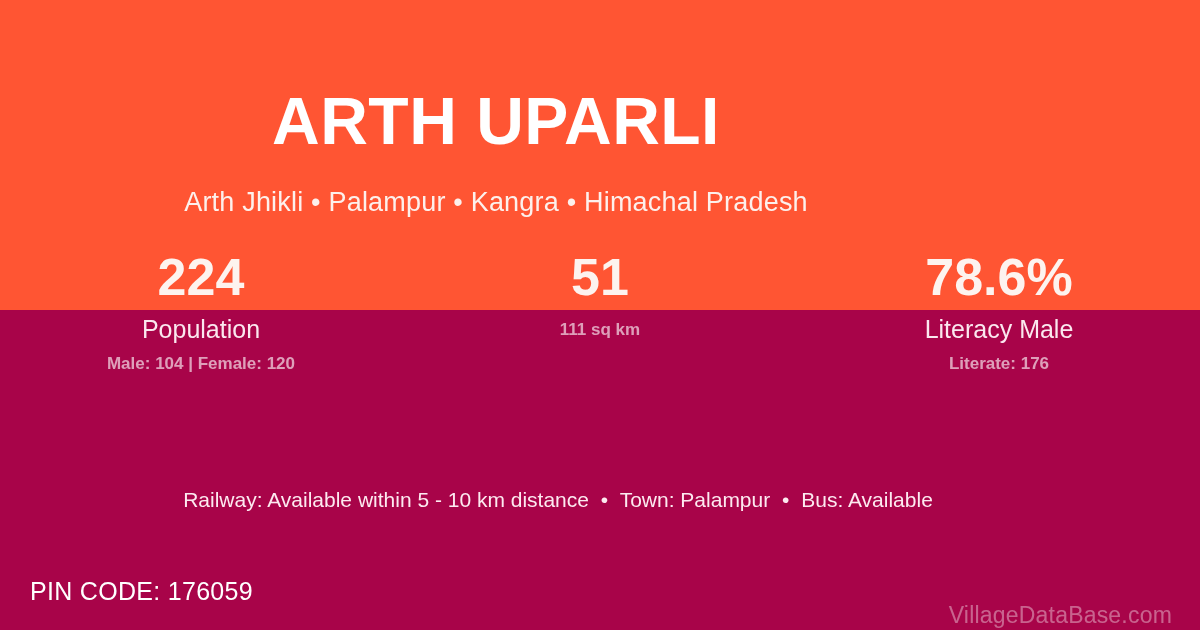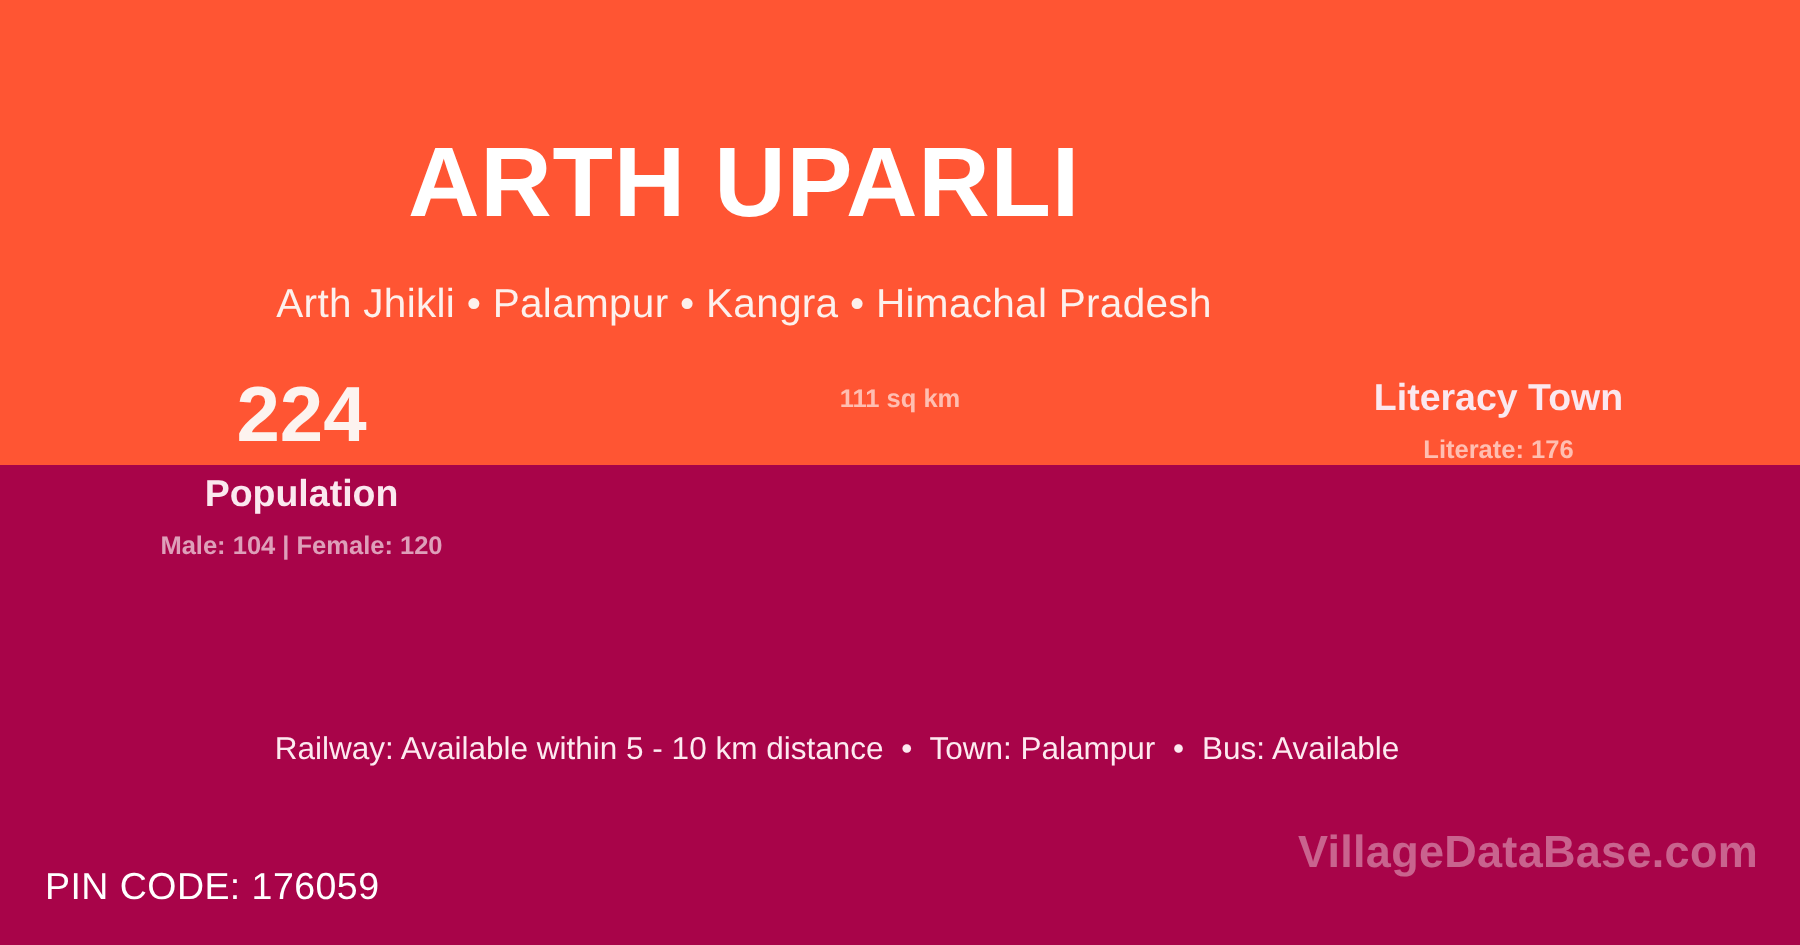--- a/index.html
+++ b/index.html
@@ -84,21 +84,21 @@
     line-height: 62px;
     font-weight: bold;
     letter-spacing: 0px;
     color: #fdf3ef;
     white-space: nowrap;
   }
   .stat-label {
     padding-top: 4px;
     font-size: 25px;
     line-height: 30px;
-    font-weight: bold;
+    font-weight: normal;
     color: #fbe8ef;
     white-space: nowrap;
   }
   .stat-sub {
     padding-top: 9px;
     font-size: 17px;
     line-height: 21px;
     font-weight: bold;
     color: rgba(255, 255, 255, 0.62);
     white-space: nowrap;
@@ -128,24 +128,24 @@
     font-size: 25px;
     line-height: 30px;
     font-weight: normal;
     letter-spacing: 0.3px;
     color: #ffffff;
     white-space: nowrap;
   }
   .watermark {
     position: absolute;
     right: 28px;
-    top: 555px;
-    font-size: 30px;
+    top: 601px;
+    font-size: 23px;
     line-height: 28px;
-    font-weight: bold;
+    font-weight: normal;
     letter-spacing: 0.2px;
     color: rgba(255, 255, 255, 0.38);
     white-space: nowrap;
   }
 </style>
 </head>
 <body>
 
 <div class="card">
 
@@ -158,25 +158,27 @@
 
   <div class="stats">
 
     <div class="stat stat-col-1">
       <div class="stat-value">224</div>
       <div class="stat-label">Population</div>
       <div class="stat-sub">Male: 104 | Female: 120</div>
     </div>
 
     <div class="stat stat-col-2">
+      <div class="stat-value">51</div>
       <div class="stat-sub">111 sq km</div>
     </div>
 
     <div class="stat stat-col-3">
-      <div class="stat-label">Literacy Town</div>
+      <div class="stat-value">78.6%</div>
+      <div class="stat-label">Literacy Male</div>
       <div class="stat-sub">Literate: 176</div>
     </div>
 
   </div>
 
   <div class="amenities">
     <span>Railway: Available within 5 - 10 km distance</span>
     <span class="sep">•</span>
     <span>Town: Palampur</span>
     <span class="sep">•</span>

